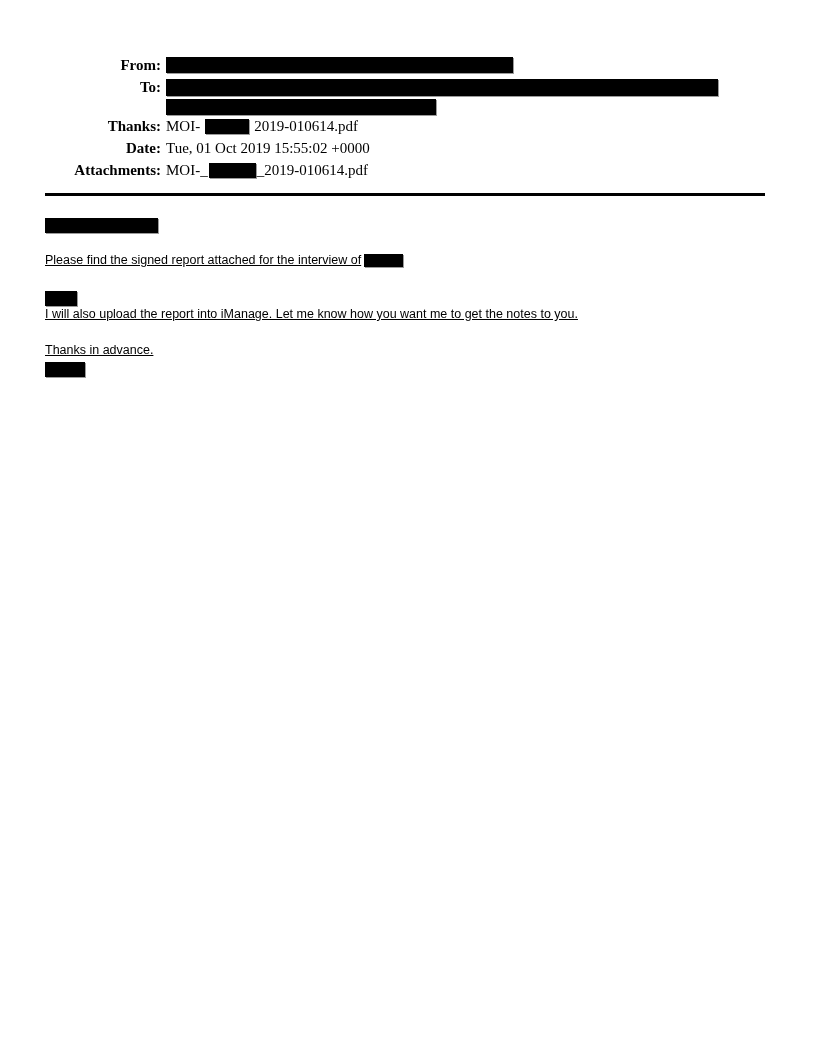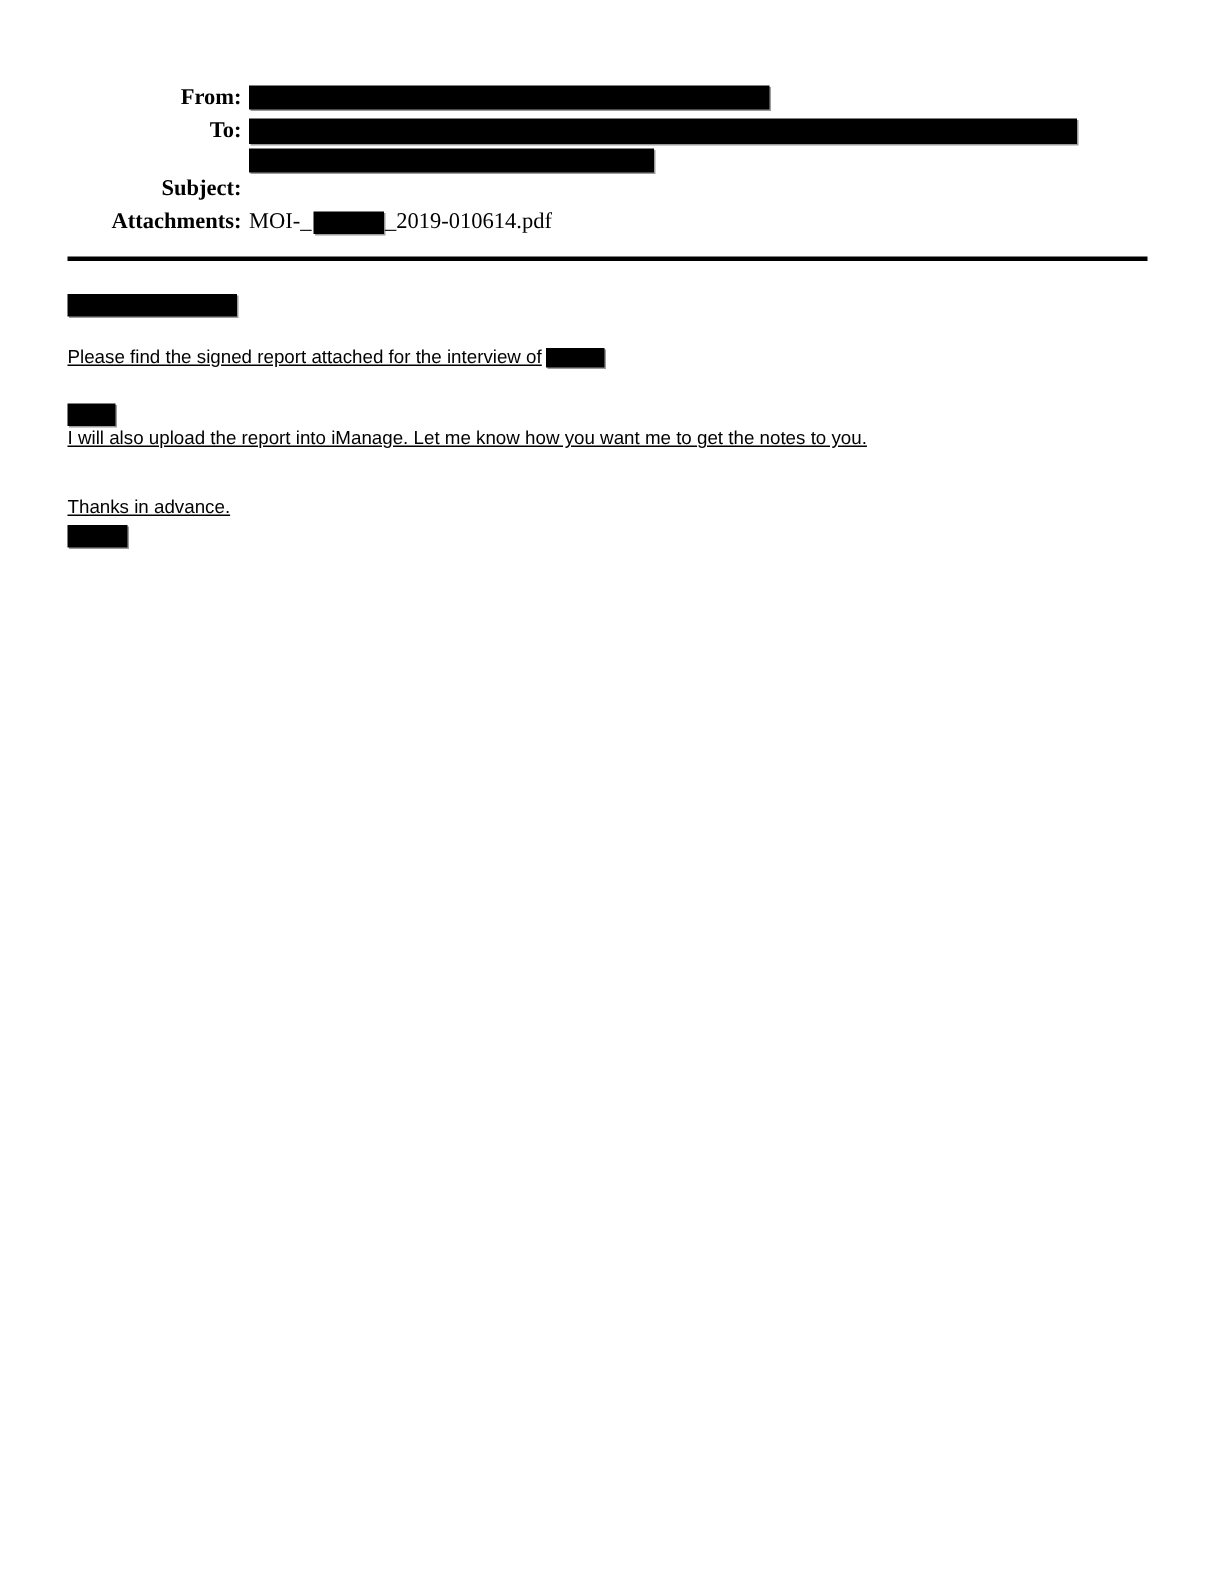--- a/index.html
+++ b/index.html
@@ -70,21 +70,21 @@
     line-height: 15px;
     color: #000000;
   }
   .email-body .line { white-space: nowrap; text-decoration: underline; }
 
   .bar-salutation { display: block; width: 113px; height: 15px; margin-top: 22px; }
   .p-report       { margin-top: 20px; }
   .bar-inline     { width: 39px; height: 13px; vertical-align: text-bottom; margin-left: 3px; }
   .bar-greeting   { display: block; width: 32px; height: 15px; margin-top: 23px; }
   .p-upload       { margin-top: 1px; }
-  .p-thanks       { margin-top: 31px; }
+  .p-thanks       { margin-top: 21px; }
   .p-vr           { margin-top: 22px; }
   .bar-signature  { display: block; width: 40px; height: 15px; margin-top: 4px; }
 </style>
 </head>
 <body>
 
 <div class="page">
 
   <div class="email-header">
 
@@ -95,23 +95,28 @@
 
     <div class="header-row">
       <span class="header-label">To:</span>
       <span class="header-value">
         <span class="bar bar-to1"></span>
         <span class="bar bar-to2"></span>
       </span>
     </div>
 
     <div class="header-row">
-      <span class="header-label">Subject:</span>
+      <span class="header-label">Thanks:</span>
+      <span class="header-value"><span>MOI-</span><span class="bar bar-subject"></span><span>2019-010614.pdf</span></span>
     </div>
 
+    <div class="header-row">
+      <span class="header-label">Date:</span>
+      <span class="header-value">Tue, 01 Oct 2019 15:55:02 +0000</span>
+    </div>
 
     <div class="header-row">
       <span class="header-label">Attachments:</span>
       <span class="header-value"><span>MOI-_</span><span class="bar bar-attach"></span><span>_2019-010614.pdf</span></span>
     </div>
 
   </div>
 
   <hr class="separator">
 

